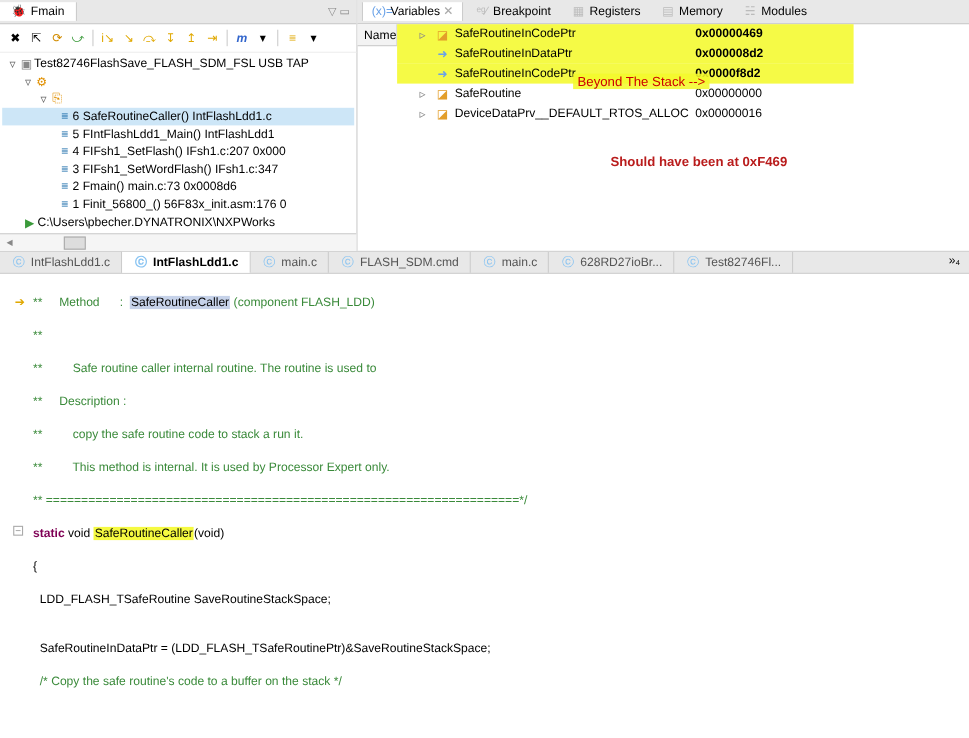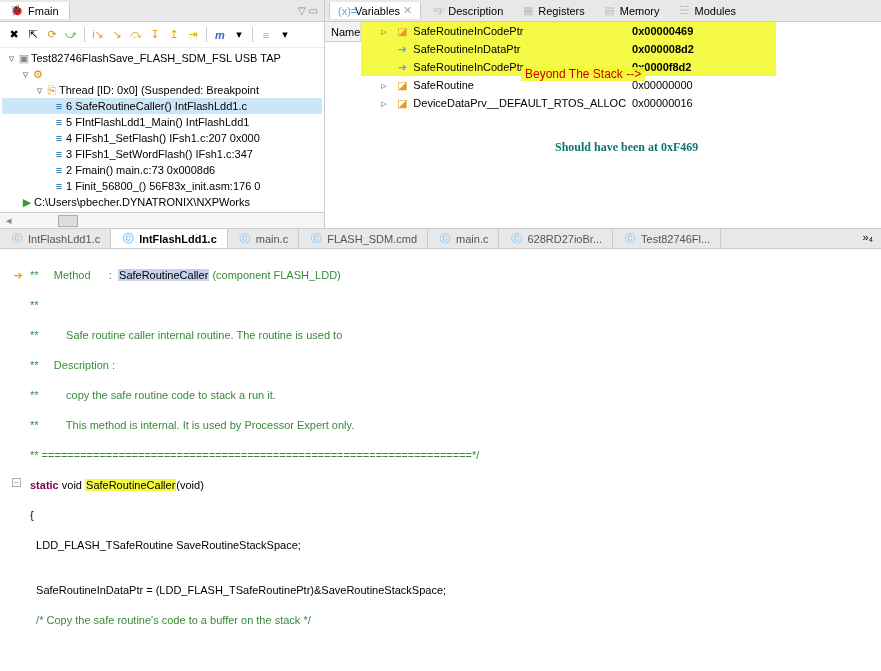--- a/index.html
+++ b/index.html
@@ -34,21 +34,21 @@
 .var-head { display: flex; background: #f3f3f3; border-bottom: 1px solid #ccc; height: 20px; }
 .var-head .col1 { flex: 1; padding-left: 6px; line-height: 20px; border-right: 1px solid #ddd; }
 .var-head .col2 { width: 150px; padding-left: 6px; line-height: 20px; }
 .var-row { display: flex; height: 18px; align-items: center; }
 .var-row .col1 { flex: 1; padding-left: 20px; display: flex; align-items: center; gap: 4px; }
 .var-row .col2 { width: 150px; padding-left: 6px; }
 .var-row.hl { background: rgba(244,249,44,.88); }
 .var-row.hl .col2 { font-weight: 700; }
 
 .annot-arrow { position: absolute; color: #c00; font-weight: 400; font-size: 12px; }
-.annot-text { position: absolute; color: #0f766e; font-weight: 700; font-size: 12px; font-family: Liberation Serif, serif; }
+.annot-text { position: absolute; color: #b91c1c; font-weight: 700; font-size: 12px; }
 
 
 .editor-tabs { display: flex; background: #e8e8e8; height: 23px; border-bottom: 1px solid #ccc; }
 .etab { display: flex; align-items: center; gap: 4px; padding: 2px 10px; border-right: 1px solid #ccc; }
 .etab.active { background: #fff; font-weight: 600; }
 .etab.inactive { color: #555; }
 
 .code { font-family: Consolas, monospace; font-size: 12px; line-height: 15px; background: #fff; padding: 4px 0 4px 8px; white-space: pre; }
 .line { display: block; padding-left: 22px; position: relative; }
 .line .gut { position: absolute; left: 0; width: 20px; text-align: center; }
@@ -111,21 +111,20 @@
           <span class="ic chip-ic">▣</span>
         <span>Test82746FlashSave_FLASH_SDM_FSL USB TAP</span>
       </div>
       <div class="tree-row" style="padding-left:18px">
         <span class="twisty">▿</span>
           <span class="ic" style="color:#e09000">⚙</span>
       </div>
       <div class="tree-row" style="padding-left:32px">
         <span class="twisty">▿</span>
           <span class="ic thread-ic">⎘</span>
-        <span>Thread [ID: 0x0] (Suspended: Breakpoint</span>
       </div>
       <div class="tree-row selected" style="padding-left:50px">
         <span class="ic stack-sel">≡</span>
         <span>6 SafeRoutineCaller() IntFlashLdd1.c</span>
       </div>
       <div class="tree-row" style="padding-left:50px">
         <span class="ic stack-sel">≡</span>
         <span>5 FIntFlashLdd1_Main() IntFlashLdd1</span>
       </div>
       <div class="tree-row" style="padding-left:50px">
@@ -157,21 +156,21 @@
 
   <div class="vars-pane" style="position:relative">
     <div class="vars-tabs">
       <div class="vars-tab active">
         <span class="ic" style="color:#6aa2e8">(x)=</span>
         <span>Variables</span>
         <span style="color:#aaa">✕</span>
       </div>
       <div class="vars-tab">
         <span class="ic" style="color:#bbb">ᵉᵍ⁄</span>
-        <span>Description</span>
+        <span>Breakpoint</span>
       </div>
       <div class="vars-tab">
         <span class="ic" style="color:#bbb">▦</span>
         <span>Registers</span>
       </div>
       <div class="vars-tab">
         <span class="ic" style="color:#bbb">▤</span>
         <span>Memory</span>
       </div>
       <div class="vars-tab">

